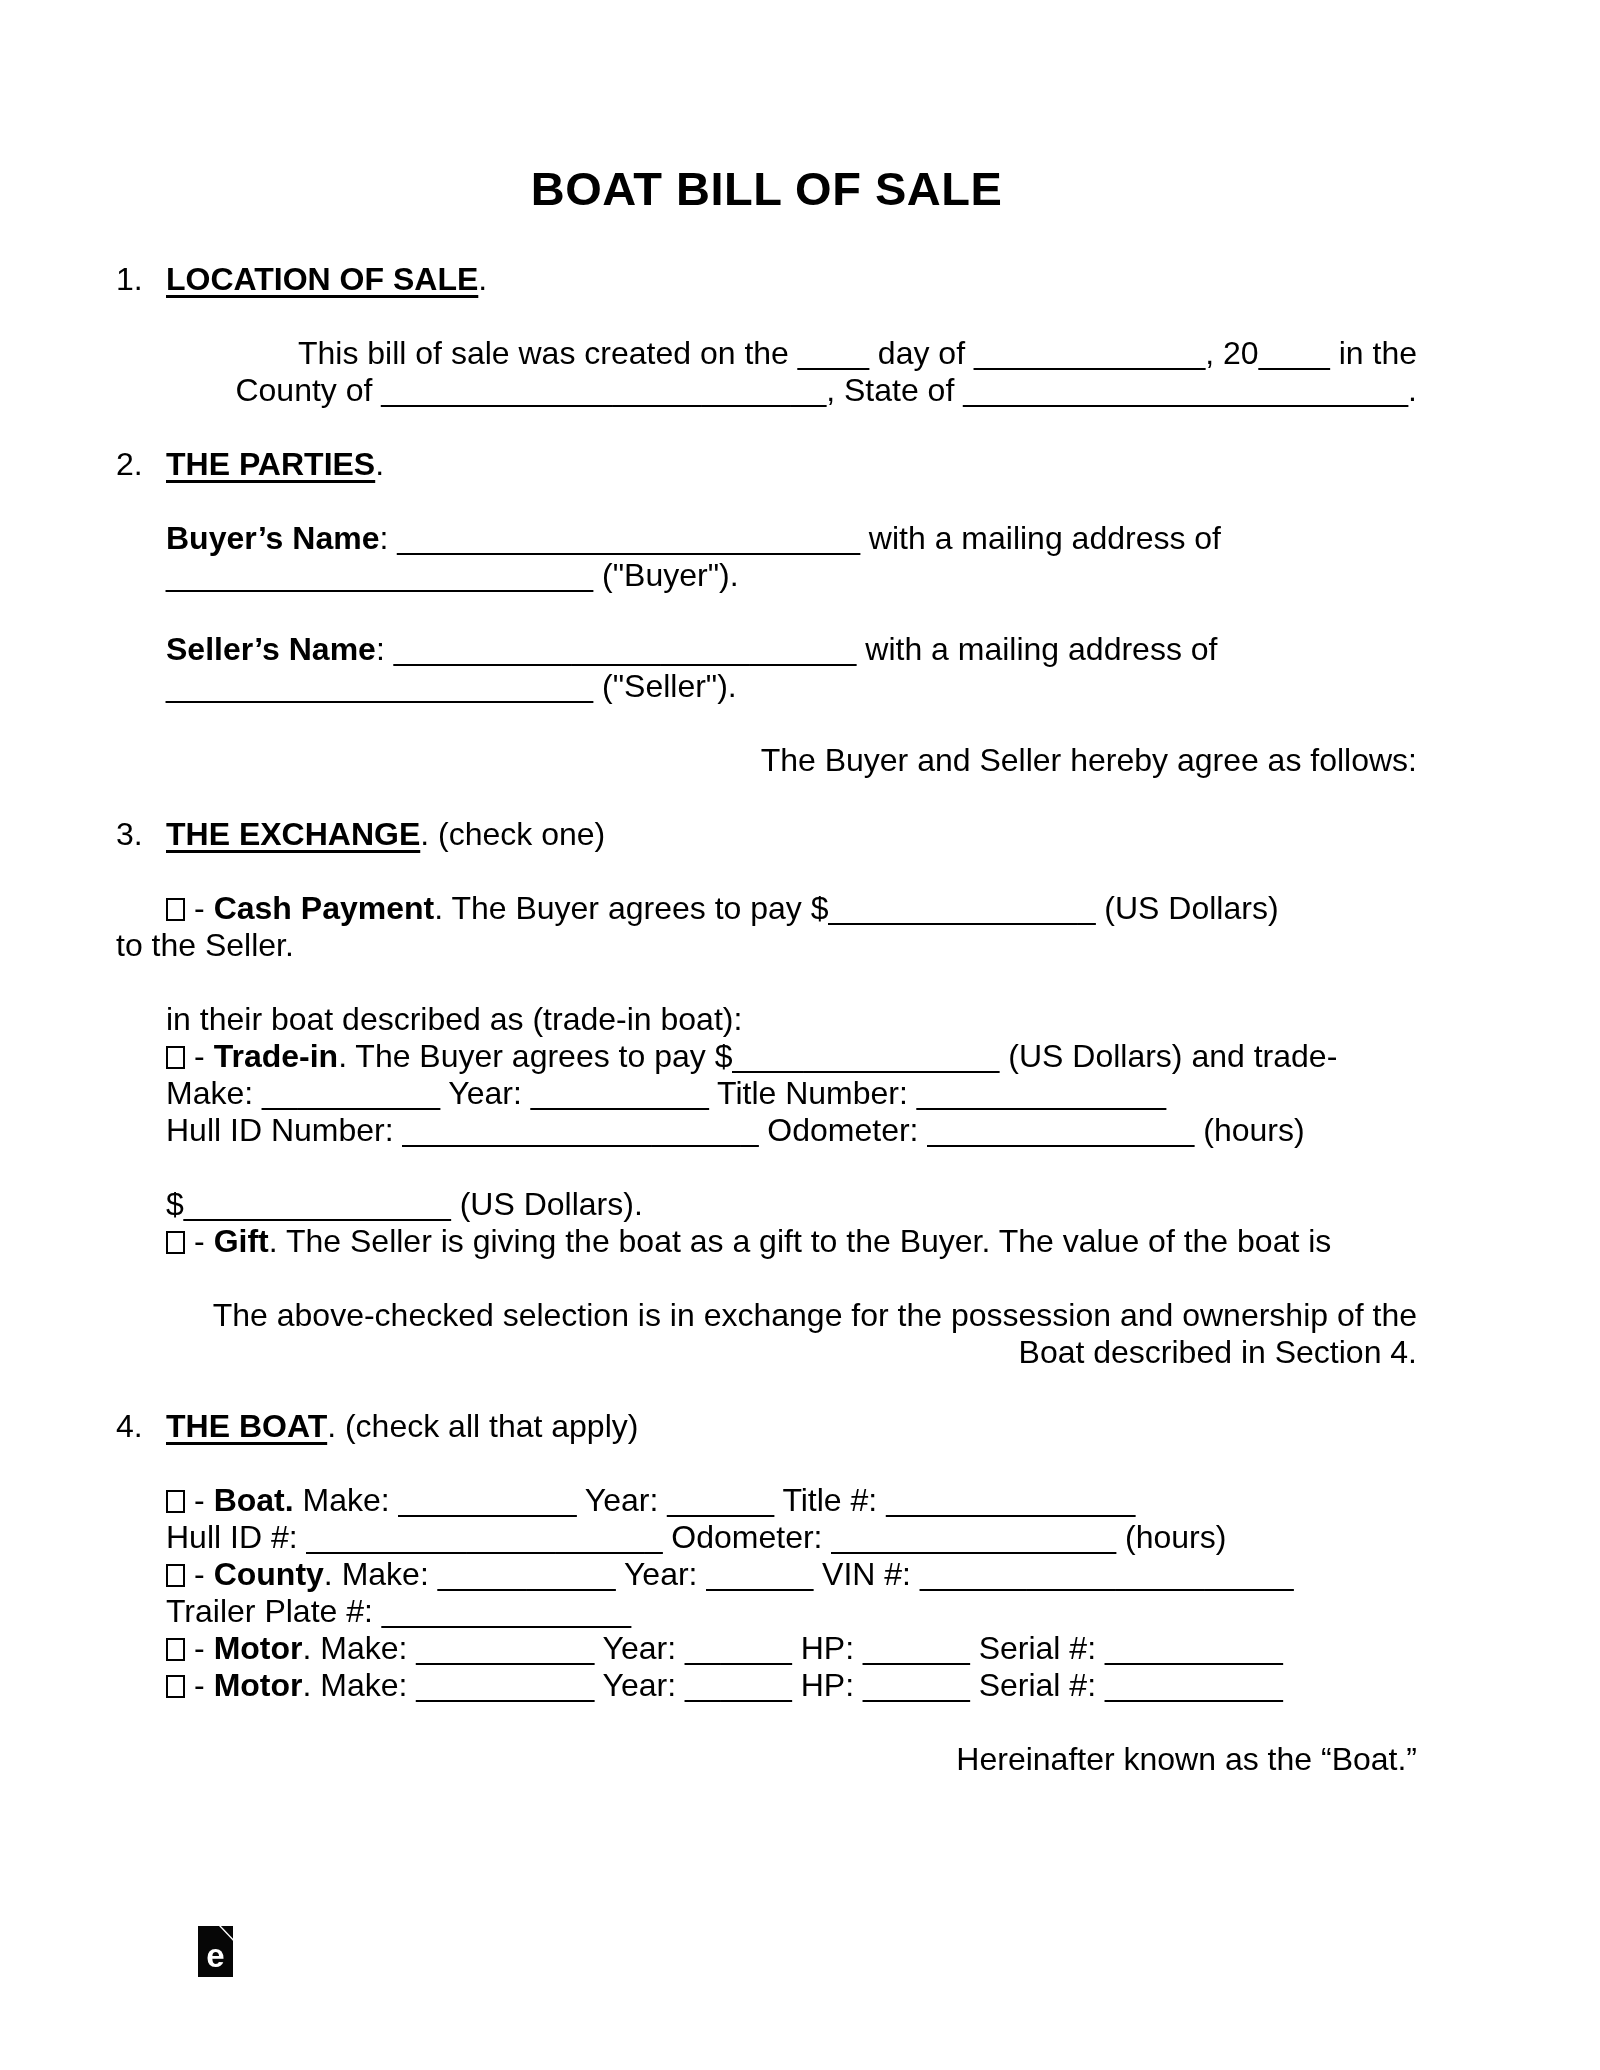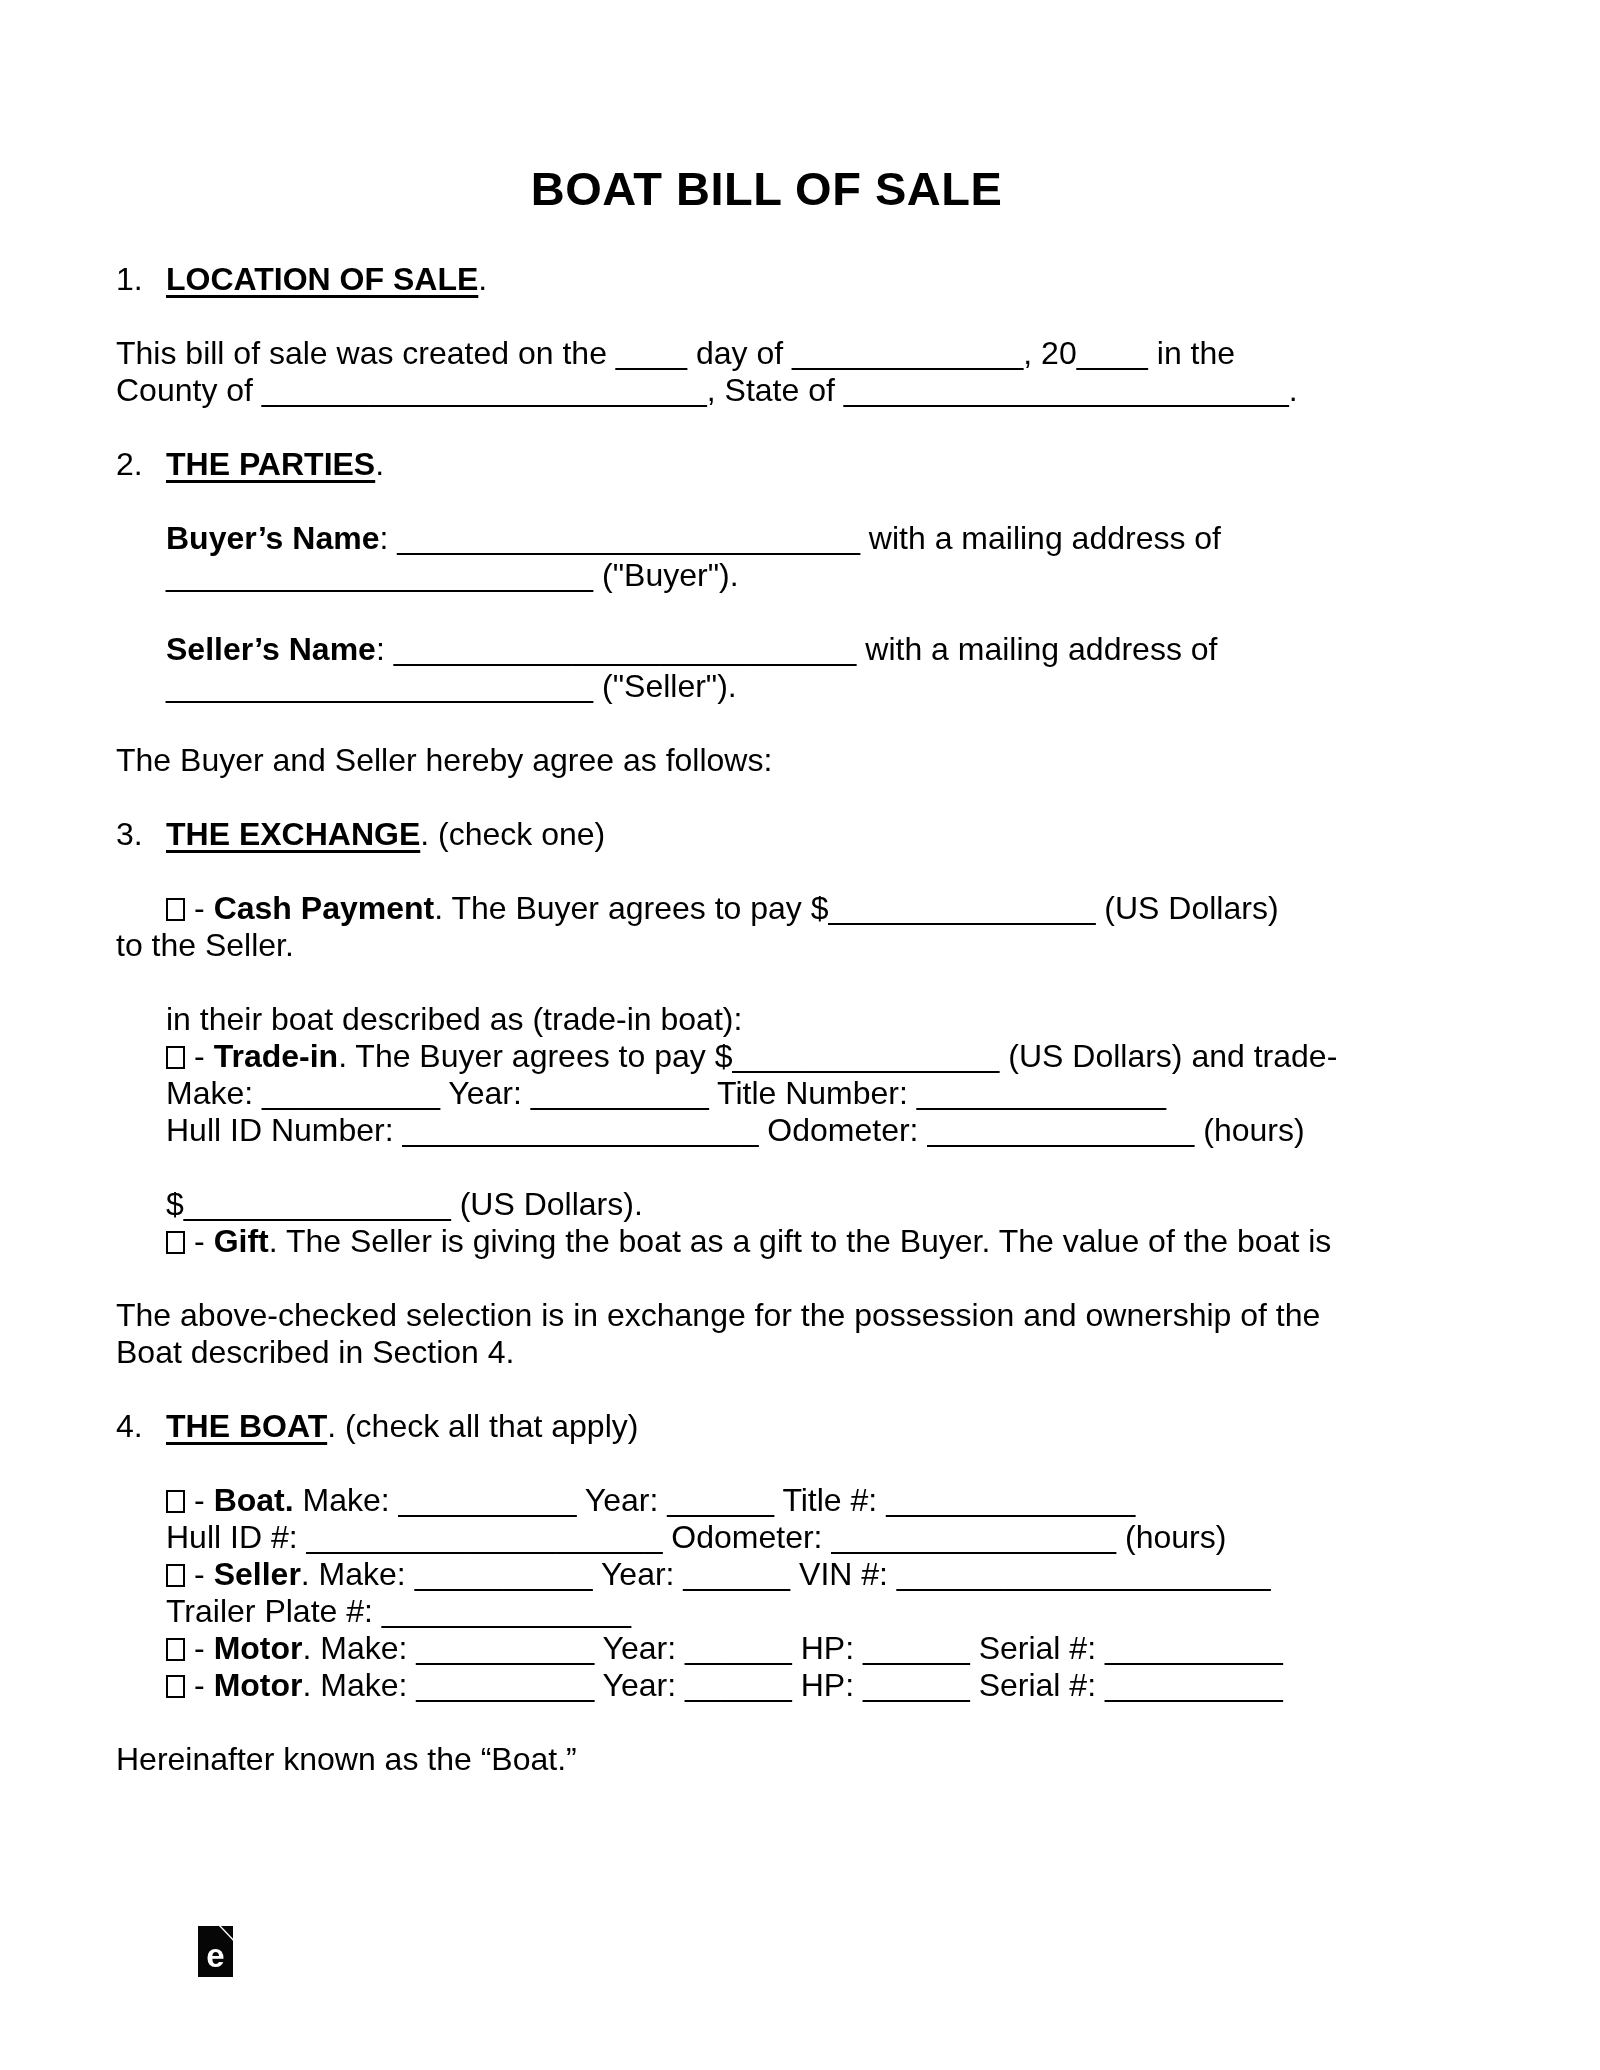--- a/index.html
+++ b/index.html
@@ -26,21 +26,21 @@
 
   .sec-heading { margin: 37px 0; }
   .sec-num { display: inline-block; min-width: 50px; }
   .sec-title {
     font-weight: bold;
     text-decoration: underline;
     text-decoration-thickness: 3px;
     text-underline-offset: 5px;
   }
 
-  .para { margin: 37px 0; }
+  .para { margin: 37px 0; text-align: right; }
   .block { margin: 37px 0; }
   .line { white-space: nowrap; }
   .indent { margin-left: 50px; }
   .bold { font-weight: bold; }
 
   .checkbox {
     display: inline-block;
     box-sizing: border-box;
     width: 19px; height: 23px;
     border: 2px solid #000;
@@ -149,21 +149,21 @@
   <div class="sec-heading">
     <span class="sec-num">4.</span><span class="sec-title">THE BOAT</span><span>. (check all that apply)</span>
   </div>
 
   <div class="block indent">
     <div class="line">
       <span class="checkbox"></span><span class="dash">-</span><span class="bold">Boat.</span><span> Make: __________ Year: ______ Title #: ______________</span>
     </div>
     <div class="line">Hull ID #: ____________________ Odometer: ________________ (hours)</div>
     <div class="line">
-      <span class="checkbox"></span><span class="dash">-</span><span class="bold">Seller</span><span>. Make: __________ Year: ______ VIN #: _____________________</span>
+      <span class="checkbox"></span><span class="dash">-</span><span class="bold">County</span><span>. Make: __________ Year: ______ VIN #: _____________________</span>
     </div>
     <div class="line">Trailer Plate #: ______________</div>
     <div class="line">
       <span class="checkbox"></span><span class="dash">-</span><span class="bold">Motor</span><span>. Make: __________ Year: ______ HP: ______ Serial #: __________</span>
     </div>
     <div class="line">
       <span class="checkbox"></span><span class="dash">-</span><span class="bold">Motor</span><span>. Make: __________ Year: ______ HP: ______ Serial #: __________</span>
     </div>
   </div>
 

